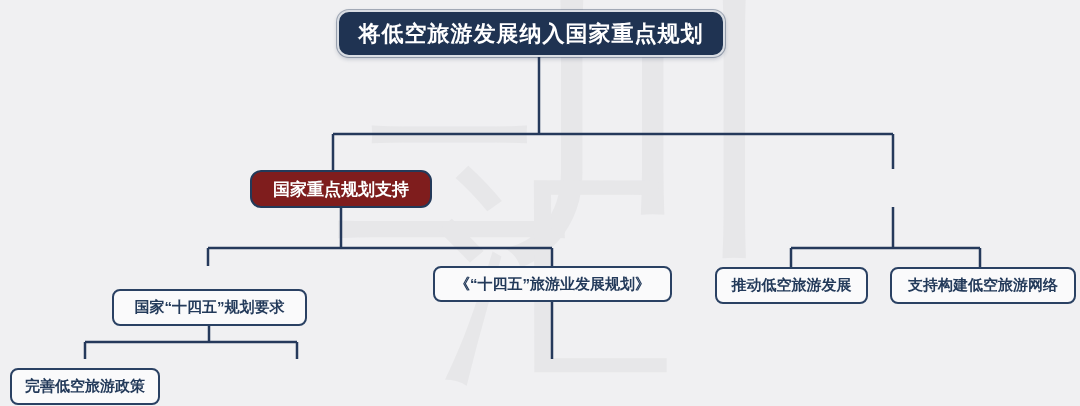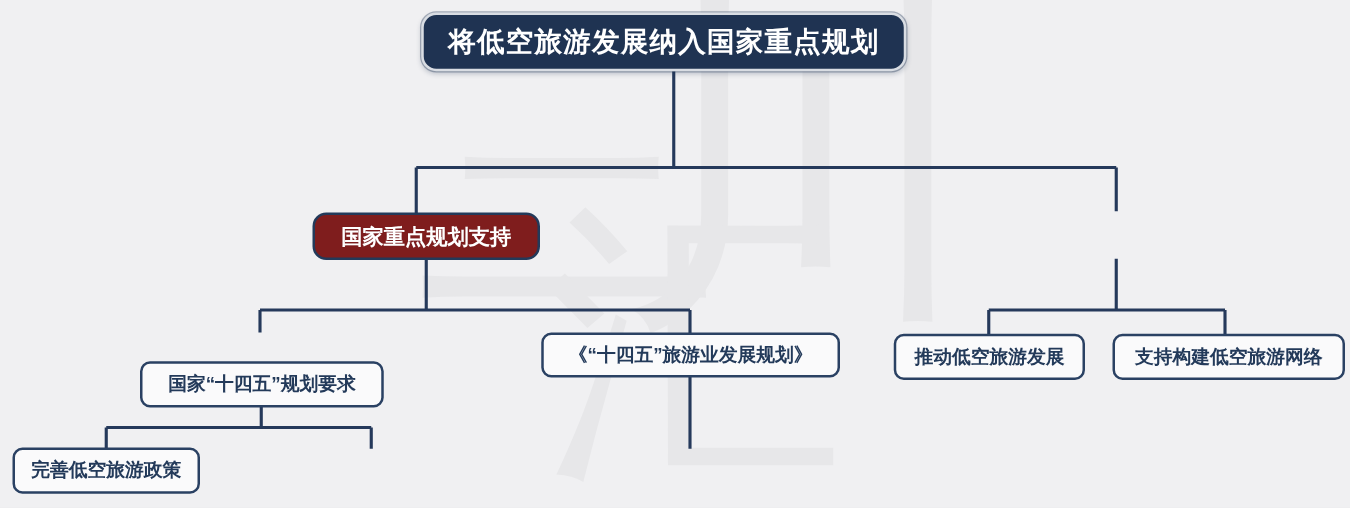--- a/index.html
+++ b/index.html
@@ -67,21 +67,21 @@
     font-size: 15px;
   }
   
   #n-root        { left: 337px; top: 10px;  width: 388px; height: 47px; }
   #n-plan-support{ left: 250px; top: 170px; width: 182px; height: 38px; }
   #n-ga-plan     { left: 753px; top: 168px; width: 284px; height: 40px; }
   #n-nat-req     { left: 112px; top: 265px; width: 195px; height: 37px; margin-top: 24px; }
   #n-tourism-plan{ left: 433px; top: 266px; width: 239px; height: 36px; }
   #n-promote-low { left: 715px; top: 267px; width: 153px; height: 37px; }
   #n-network     { left: 890px; top: 267px; width: 186px; height: 37px; }
-  #n-improve     { left: 10px;  top: 358px; width: 150px; height: 37px; }
+  #n-improve     { left: 10px;  top: 368px; width: 150px; height: 37px; }
   #n-integration { left: 185px; top: 358px; width: 220px; height: 37px; }
   #n-emphasize   { left: 463px; top: 358px; width: 178px; height: 37px; }
 </style>
 </head>
 <body>
 
 <div id="canvas">
 
   <span id="wm-1" class="watermark">三</span>
   <span id="wm-2" class="watermark">川</span>

